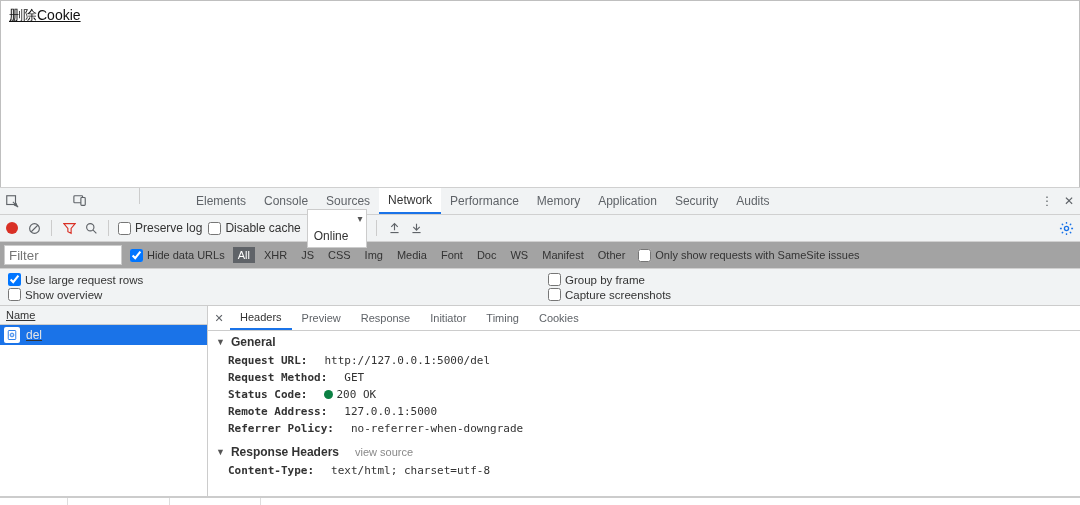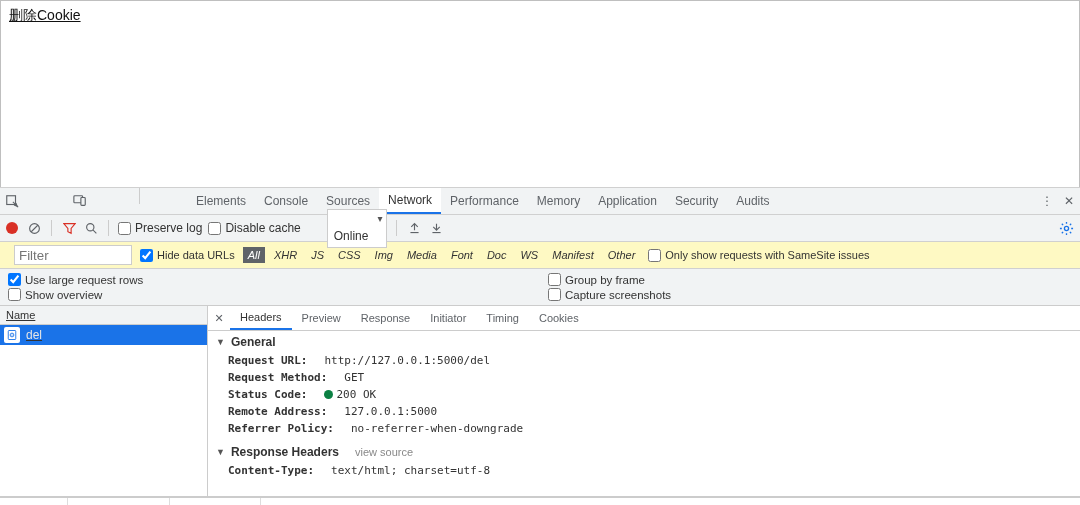--- a/index.html
+++ b/index.html
@@ -113,61 +113,59 @@
   }
   .checkbox input { margin: 0; }
   .dropdown {
     background: #fff;
     border: 1px solid #ccc;
     padding: 18px 18px 1px 6px;
     height: 18px;
     line-height: 16px;
     position: relative;
     cursor: pointer;
-    margin-left: 20px;
   }
   .dropdown::after {
     content: "▾";
     position: absolute;
     right: 4px;
     top: 1px;
     font-size: 10px;
     color: #555;
   }
   .gear-right {
     position: absolute;
     right: 6px;
     color: #1a73e8;
     cursor: pointer;
   }
   
   .dt-filterbar {
     height: 26px;
-    background: #fef9c3;
+    background: #a3a3a3;
     border-bottom: 1px solid #d0d0d0;
     display: flex;
     align-items: center;
     gap: 8px;
-    padding: 0 14px;
+    padding: 0 4px;
     font-size: 11px;
     color: #333;
   }
   .filter-input {
     width: 108px;
     height: 18px;
     border: 1px solid #ccc;
     padding: 0 4px;
     color: #888;
     background: #fff;
   }
   .type-pill {
     padding: 2px 5px;
     border-radius: 0;
     cursor: pointer;
-    font-style: italic;
   }
   .type-pill.active {
     background: #5f6368;
     color: #fff;
   }
   
   .dt-options {
     height: 36px;
     background: #f1f3f4;
     border-bottom: 1px solid #ccc;

